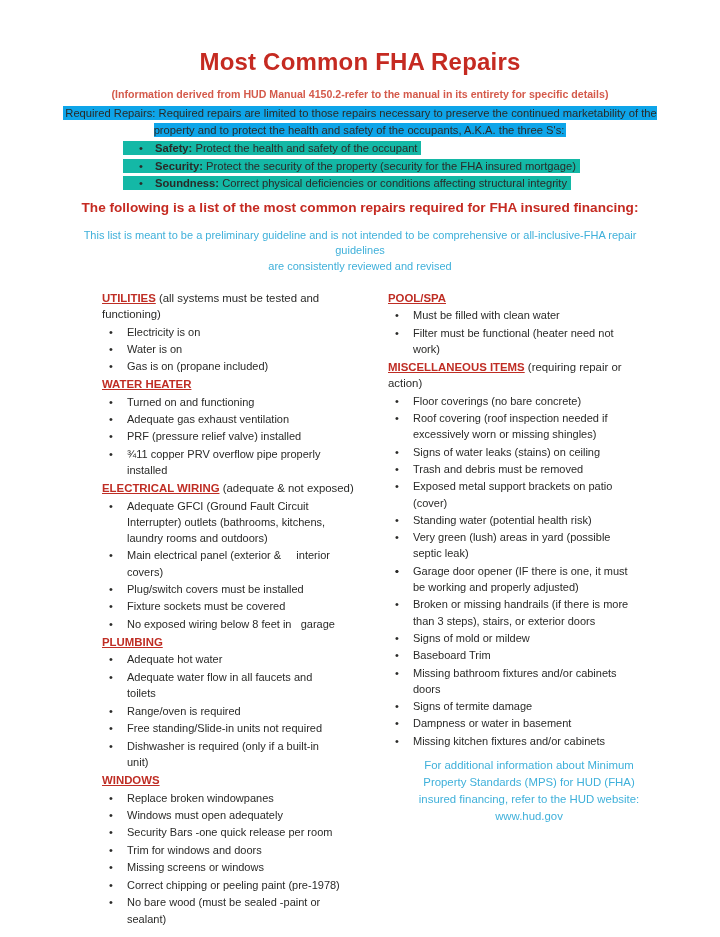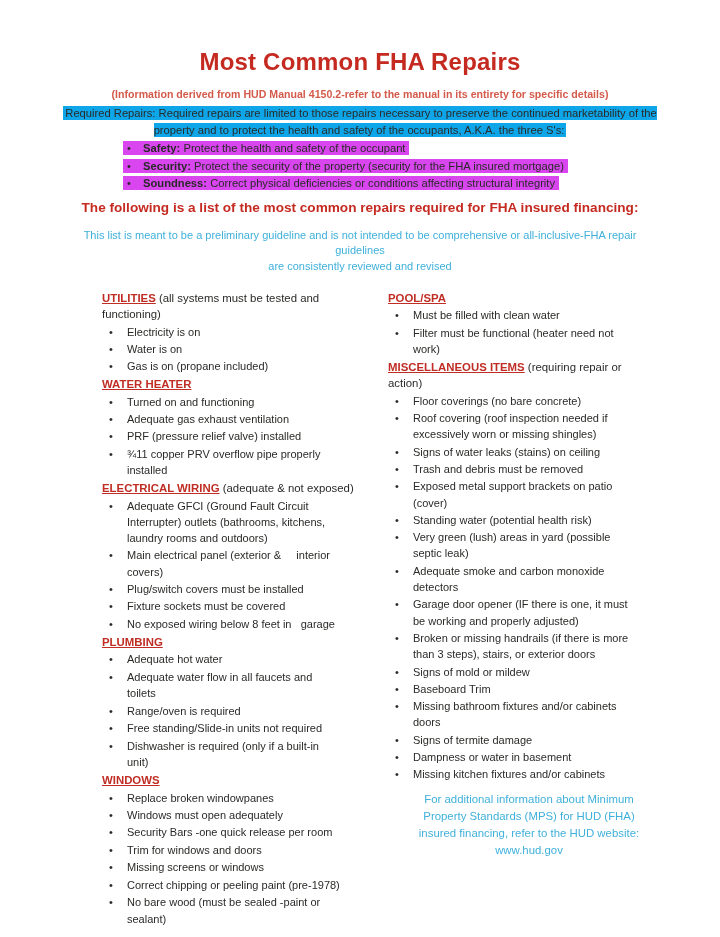--- a/index.html
+++ b/index.html
@@ -18,21 +18,21 @@
   }
   .hl-wrap{
     margin:5px 52px 0;text-align:center;font-size:11.2px;line-height:17px;
   }
   .hl{background:#0ea5e9;padding:1px 2px;white-space:pre-line;}
   .hl-bullets{
     list-style:none;margin:1px 0 0 123px;padding:0;text-align:left;
     font-size:11.2px;line-height:17.5px;
   }
   .hl-bullets li{margin:0;}
-  .hl-bullets .bg{background:#d946ef;padding:1px 4px 1px 2px;}
+  .hl-bullets .bg{background:#14b8a6;padding:1px 4px 1px 14px;}
   .hl-bullets .dot3{display:inline-block;width:16px;text-align:left;padding-left:2px;}
   .hl-bullets .lead{font-weight:bold;}
   .list-heading{
     text-align:center;margin:7px 0 8px;font-size:13.6px;font-weight:bold;color:#c52a21;
   }
   .note{
     text-align:center;margin:13px 70px 0;font-size:11px;line-height:15.5px;
     color:#3fb0da;white-space:pre-line;
   }
   .columns{display:flex;margin:14px 0 0 102px;gap:18px;align-items:flex-start;}
@@ -163,22 +163,21 @@
             <li class="item"><span class="dot">•</span><span>Floor coverings (no bare concrete)</span></li>
             <li class="item"><span class="dot">•</span><span>Roof covering (roof inspection needed if
 excessively worn or missing shingles)</span></li>
             <li class="item"><span class="dot">•</span><span>Signs of water leaks (stains) on ceiling</span></li>
             <li class="item"><span class="dot">•</span><span>Trash and debris must be removed</span></li>
             <li class="item"><span class="dot">•</span><span>Exposed metal support brackets on patio
 (cover)</span></li>
             <li class="item"><span class="dot">•</span><span>Standing water (potential health risk)</span></li>
             <li class="item"><span class="dot">•</span><span>Very green (lush) areas in yard (possible
 septic leak)</span></li>
-            <li class="item"><span class="dot">•</span><span>Adequate smoke and carbon monoxide
-detectors</span></li>
+            <li class="item"><span class="dot">•</span></li>
             <li class="item"><span class="dot">•</span><span>Garage door opener (IF there is one, it must
 be working and properly adjusted)</span></li>
             <li class="item"><span class="dot">•</span><span>Broken or missing handrails (if there is more
 than 3 steps), stairs, or exterior doors</span></li>
             <li class="item"><span class="dot">•</span><span>Signs of mold or mildew</span></li>
             <li class="item"><span class="dot">•</span><span>Baseboard Trim</span></li>
             <li class="item"><span class="dot">•</span><span>Missing bathroom fixtures and/or cabinets
 doors</span></li>
             <li class="item"><span class="dot">•</span><span>Signs of termite damage</span></li>
             <li class="item"><span class="dot">•</span><span>Dampness or water in basement</span></li>

